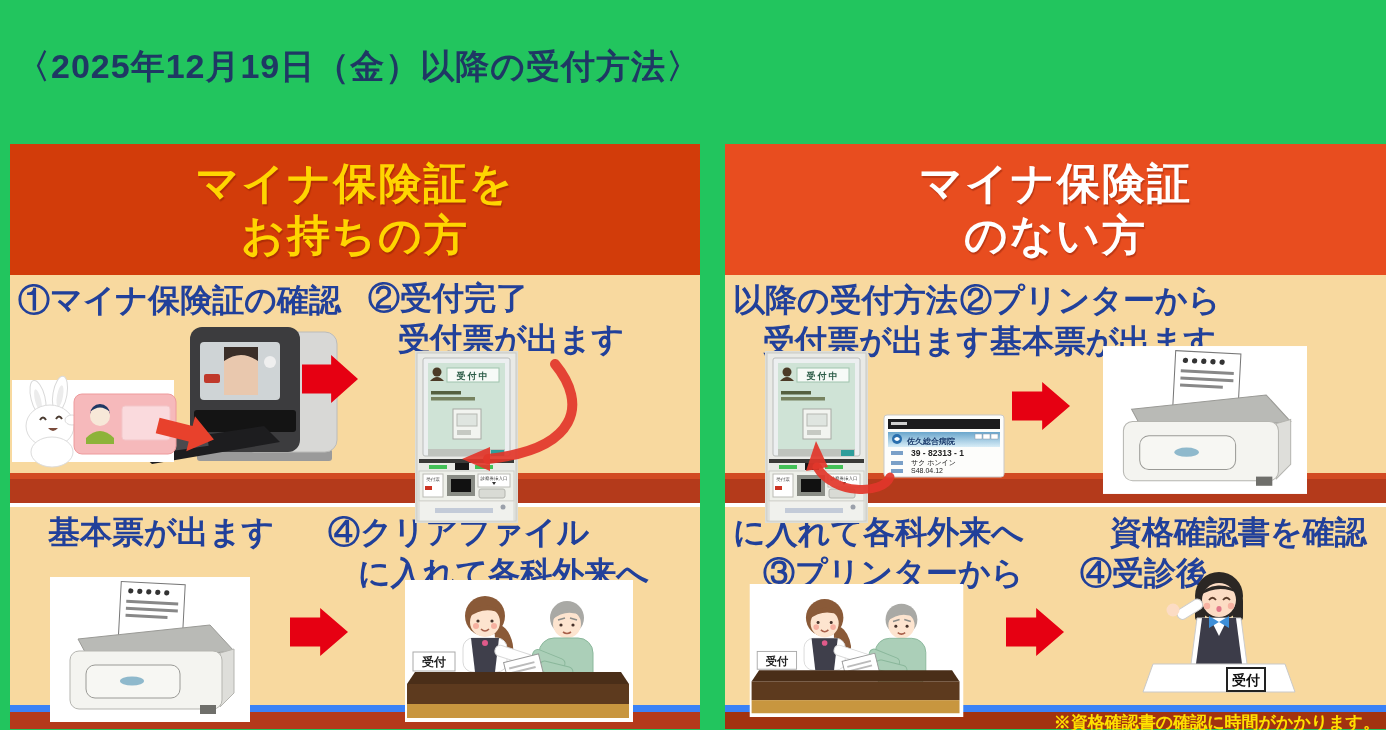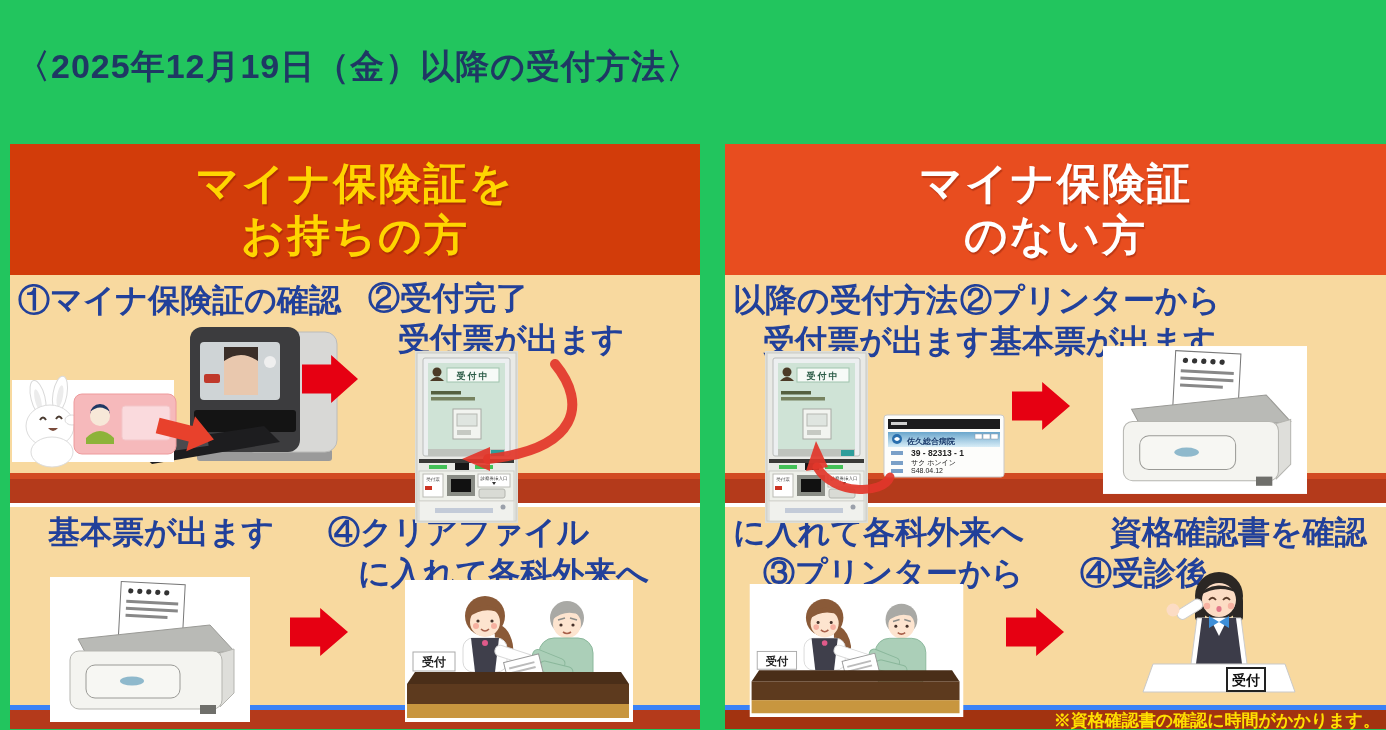--- a/index.html
+++ b/index.html
@@ -15,21 +15,21 @@
   .hdr .hline{font-size:43px;font-weight:bold;line-height:1.2;letter-spacing:2px;
               text-shadow:1px 2px 1px rgba(110,20,0,.35);white-space:pre;}
   .hdr-left{background:#d23c0a;color:#ffd500;}
   .hdr-right{background:#e84d1f;color:#ffffff;}
   .sec{position:absolute;left:0;width:100%;background:#f8d99f;z-index:1;}
   .sec1{top:131px;height:198px;}
   .sec2{top:363px;height:198px;}
   .divider{position:absolute;left:0;top:329px;width:100%;height:30px;
            background:linear-gradient(#d24b22 0 6px,#b43a1b 6px);border-bottom:4px solid #ffffff;z-index:2;}
   .bottomband{position:absolute;left:0;top:561px;width:100%;height:24px;background:#b43a1b;
-              box-sizing:border-box;border-top:5px solid #3b82f6;z-index:3;}
+              box-sizing:border-box;border-top:7px solid #3b82f6;z-index:3;}
   .noteband{background:#a23310;text-align:right;}
   .note{color:#ffe000;font-size:17px;font-weight:bold;line-height:21px;padding-right:6px;
         position:relative;z-index:7;white-space:pre;}
   .step{position:absolute;color:#21409a;font-weight:bold;font-size:32px;line-height:1.28;z-index:4;}
   .sline{white-space:pre;}
   .s2{padding-left:30px;}
   .illus{position:absolute;z-index:5;}
   .blockarrow{position:absolute;background:#e60012;z-index:6;
               clip-path:polygon(0 20%,52% 20%,52% 0,100% 50%,52% 100%,52% 80%,0 80%);}
   svg text{font-family:"Liberation Sans",sans-serif;}

